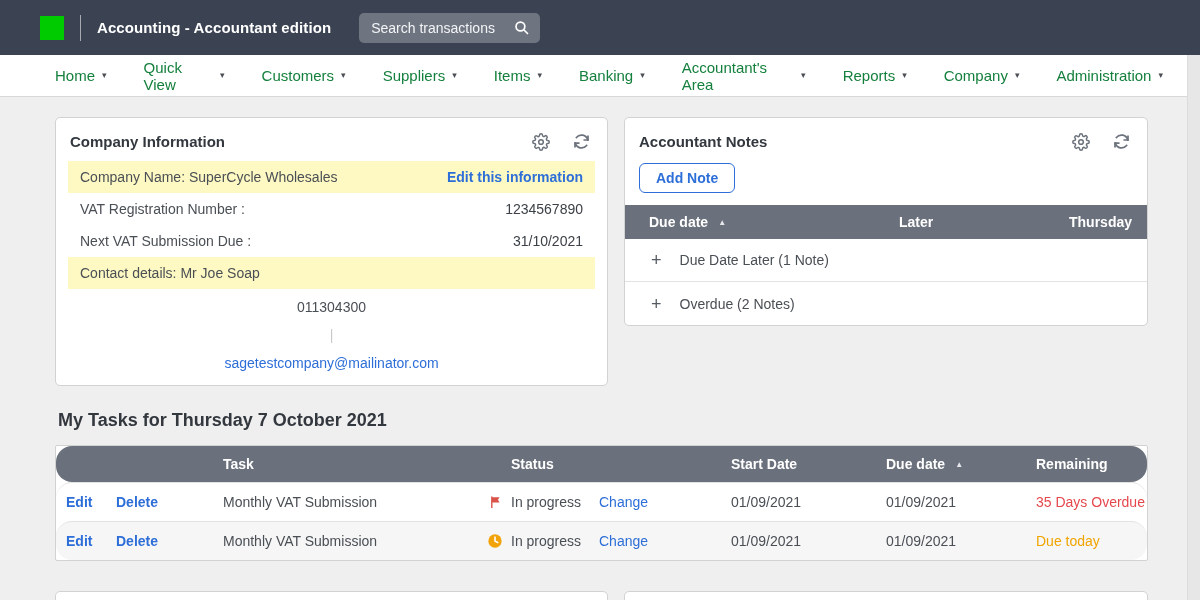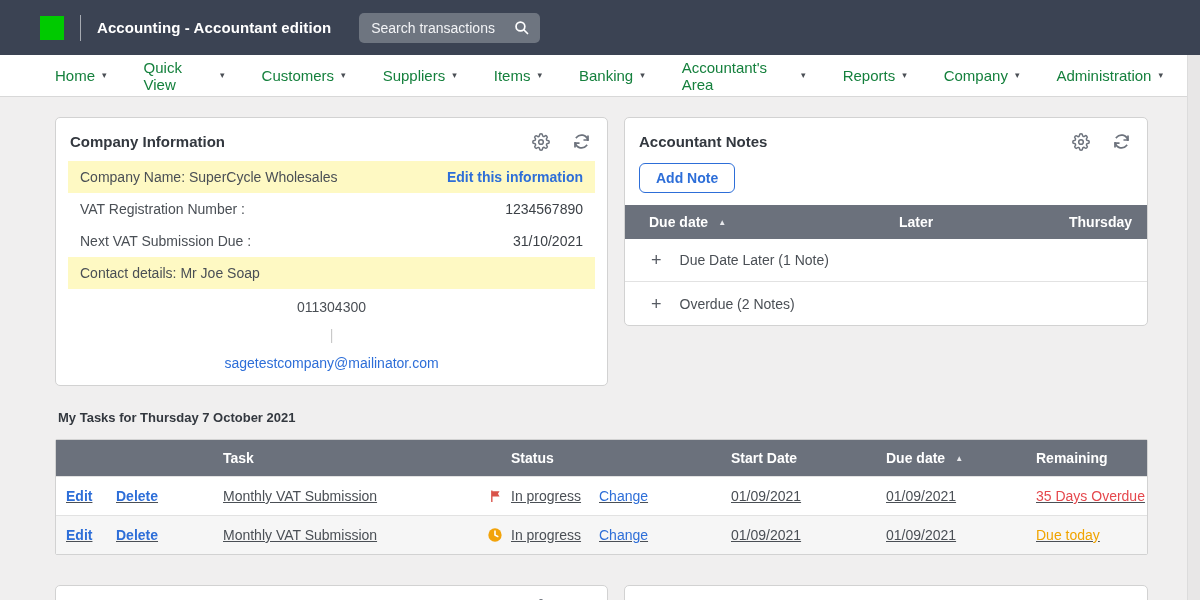--- a/index.html
+++ b/index.html
@@ -49,26 +49,26 @@
   .addnote-wrap { padding:2px 30px 12px 14px; }
   .add-note-btn { background:#ffffff; border:1px solid #2d6ed8; color:#2d6ed8; font-weight:bold; font-size:14px; border-radius:6px; padding:6px 16px; cursor:pointer; font-family:"Liberation Sans",sans-serif; }
   .notes-table-head { display:grid; grid-template-columns:250px 170px 1fr; background:#6b717c; color:#ffffff; font-weight:bold; font-size:14px; height:34px; align-items:center; }
   .notes-table-head .th { padding-left:24px; display:flex; align-items:center; gap:10px; }
   .sort-arrow { font-size:8px; color:#e8e9ec; }
   .note-group { display:flex; align-items:center; gap:18px; height:43px; padding-left:26px; border-bottom:1px solid #e2e2e2; font-size:14px; color:#4a4f55; }
   .note-group:last-child { border-bottom:none; }
   .plus { font-size:18px; color:#565b63; font-weight:normal; cursor:pointer; line-height:1; }
 
   
-  .tasks-title { font-size:13px; font-weight:bold; color:#33383f; margin:24px 0 14px 3px; }
+  .tasks-title { font-size:18px; font-weight:bold; color:#33383f; margin:24px 0 14px 3px; }
   .tasks-table { background:#ffffff; border:1px solid #d2d2d2; border-radius:2px; }
-  .t-grid { display:grid; grid-template-columns:60px 95px 270px 30px 88px 120px 155px 150px 1fr; align-items:center; }
+  .t-grid { display:grid; grid-template-columns:60px 95px 270px 30px 88px 120px 155px 150px 1fr; align-items:center;border-radius:16px; }
   .t-head { background:#6b717c; color:#ffffff; font-weight:bold; font-size:14px; height:36px; }
   .t-head .th { display:flex; align-items:center; gap:10px; }
-  .t-row { height:39px; font-size:14px; border-top:1px solid #e2e2e2; background:#ffffff;text-decoration:underline; }
+  .t-row { height:39px; font-size:14px; border-top:1px solid #e2e2e2; background:#ffffff; }
   .t-row.alt { background:#f6f6f6; }
   .cell { padding-left:12px; }
   .cell-edit { padding-left:10px; }
   .status-icon { display:flex; align-items:center; justify-content:flex-end; padding-right:8px; }
   .red-text { color:#e5484d; }
   .amber-text { color:#f0a400; }
 
   
   .bottom-row { display:flex; gap:16px; margin-top:30px; align-items:flex-start; }
   .panel-bottom-left { width:553px; height:70px; }

